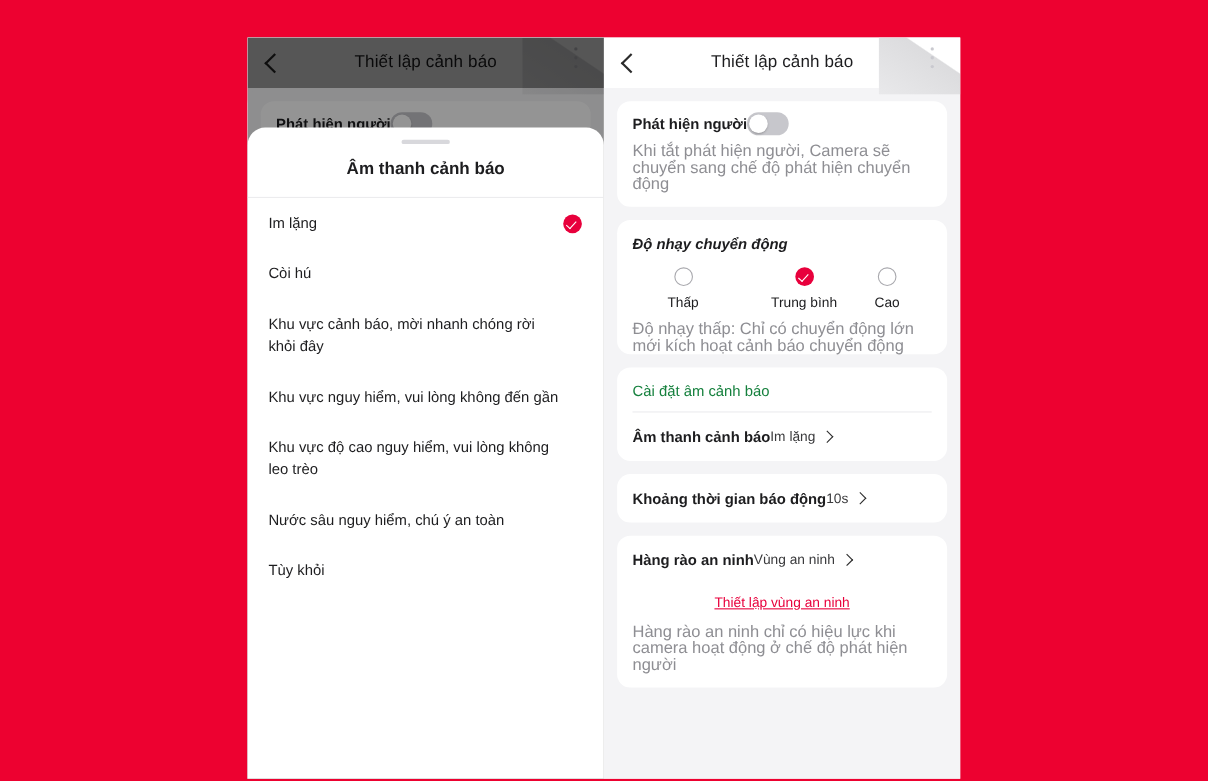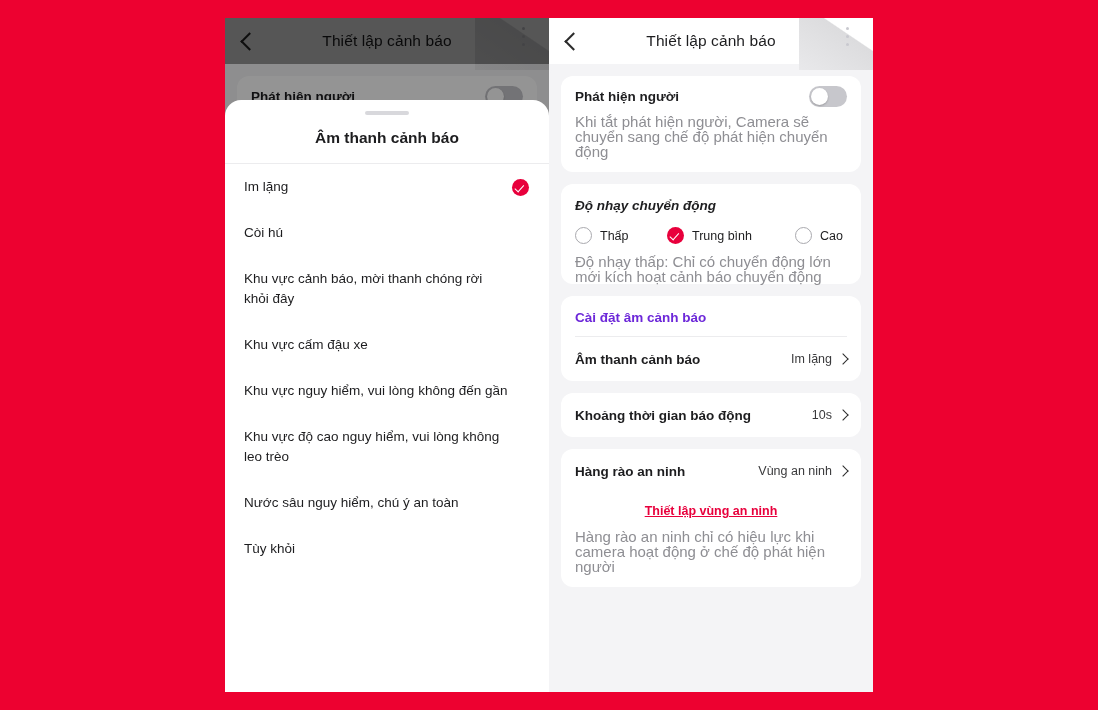--- a/index.html
+++ b/index.html
@@ -19,21 +19,21 @@
     position: absolute;
     left: 0; top: 0;
     width: 1098px;
     height: 710px;
     background: #ED0130;
   }
 
   
   .phone {
     position: absolute;
-    top: 18px;
+    top: 34px;
     width: 324px;
     height: 674px;
     overflow: hidden;
   }
   .phone-left  { left: 225px; background: #ffffff; }
   .phone-right { left: 549px; background: #f4f4f6; }
 
   
   .nav {
     position: relative;
@@ -106,21 +106,20 @@
   .card {
     background: #ffffff;
     border-radius: 12px;
     margin-bottom: 12px;
     padding: 0 14px;
   }
 
   .row {
     display: flex;
     align-items: center;
-    justify-content: space-between;
     min-height: 40px;
   }
   .row-label {
     font-size: 13.5px;
     color: #1d1d1f;
     font-weight: bold;
   }
   .row-value {
     display: flex;
     align-items: center;
@@ -170,20 +169,21 @@
   .radios {
     display: flex;
     align-items: center;
     padding: 14px 0 12px 0;
     gap: 0;
   }
   .radio-item {
     display: flex;
     align-items: center;
     gap: 8px;
+    flex-direction: column;
   }
   .radio-item.i0 { width: 92px; }
   .radio-item.i1 { width: 128px; }
   .radio-ring {
     width: 17px; height: 17px;
     border-radius: 50%;
     border: 1.6px solid #a9a9ae;
     box-sizing: border-box;
     flex: 0 0 auto;
   }
@@ -203,36 +203,36 @@
     border-bottom: 1.8px solid #fff;
     transform: rotate(42deg);
   }
   .radio-label {
     font-size: 12.5px;
     color: #1d1d1f;
   }
 
   .card-head {
     font-size: 13.5px;
-    font-weight: bold;
-    color: #6d28d9;
+    font-weight: normal;
+    color: #15803d;
     padding: 14px 0 11px 0;
     border-bottom: 1px solid #ececee;
   }
   .row-sep { min-height: 44px; }
 
   .fence-link {
     text-align: center;
     padding: 8px 0 12px 0;
   }
   .fence-link span {
     font-size: 12.5px;
     color: #E8003C;
     text-decoration: underline;
-    font-weight: bold;
+    font-weight: normal;
   }
 
   
   .dim-base {
     position: absolute;
     left: 0; top: 0;
     width: 324px; height: 674px;
     background: #f4f4f6;
     z-index: 1;
   }
@@ -352,24 +352,21 @@
       <div class="sheet-title">Âm thanh cảnh báo</div>
 
       <div class="opt">
         <div class="opt-label">Im lặng</div>
         <div class="opt-check"></div>
       </div>
       <div class="opt">
         <div class="opt-label">Còi hú</div>
       </div>
       <div class="opt">
-        <div class="opt-label">Khu vực cảnh báo, mời thanh chóng rời khỏi đây</div>
-      </div>
-      <div class="opt">
-        <div class="opt-label">Khu vực cấm đậu xe</div>
+        <div class="opt-label">Khu vực cảnh báo, mời nhanh chóng rời khỏi đây</div>
       </div>
       <div class="opt">
         <div class="opt-label">Khu vực nguy hiểm, vui lòng không đến gần</div>
       </div>
       <div class="opt">
         <div class="opt-label">Khu vực độ cao nguy hiểm, vui lòng không leo trèo</div>
       </div>
       <div class="opt">
         <div class="opt-label">Nước sâu nguy hiểm, chú ý an toàn</div>
       </div>

